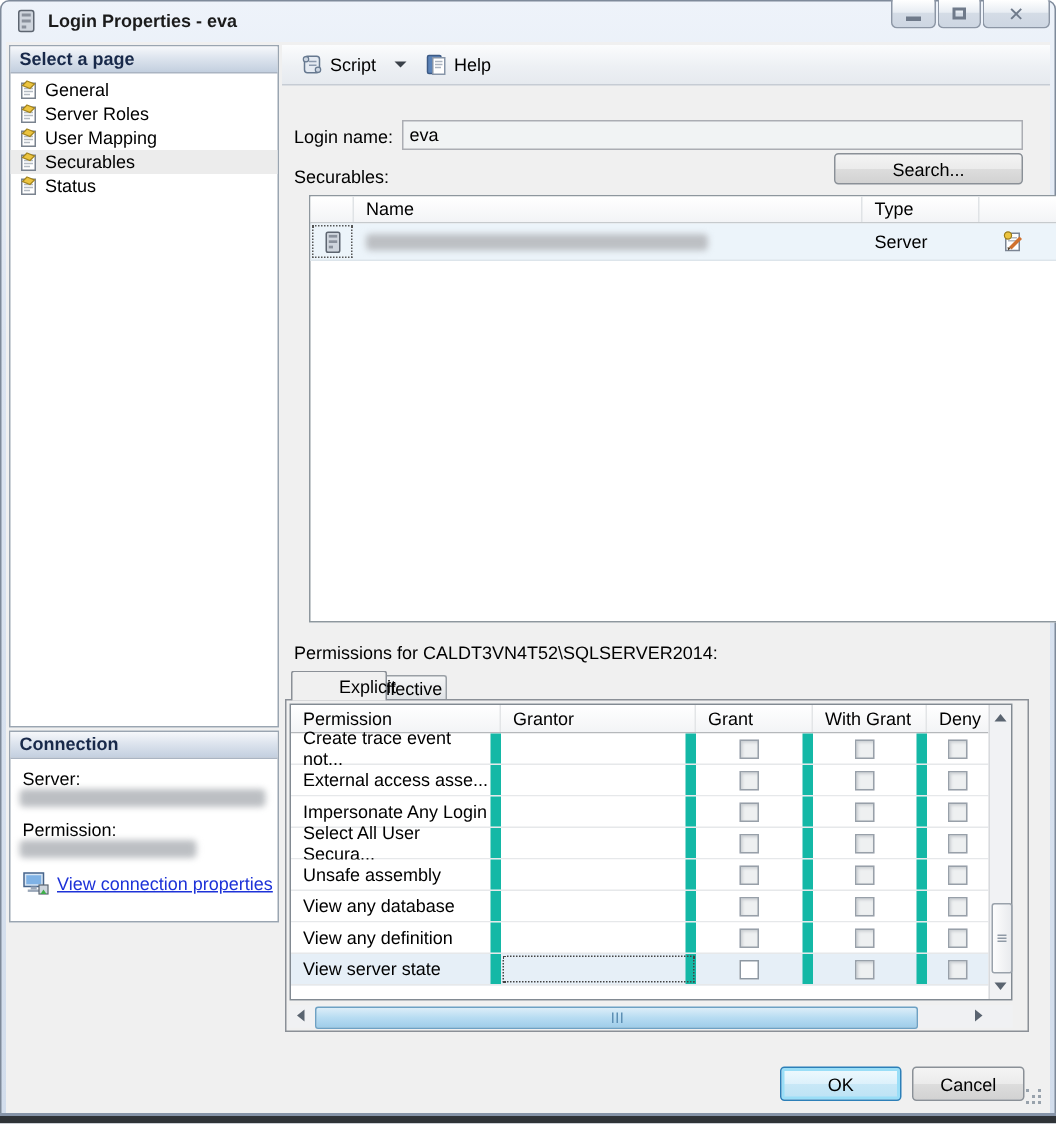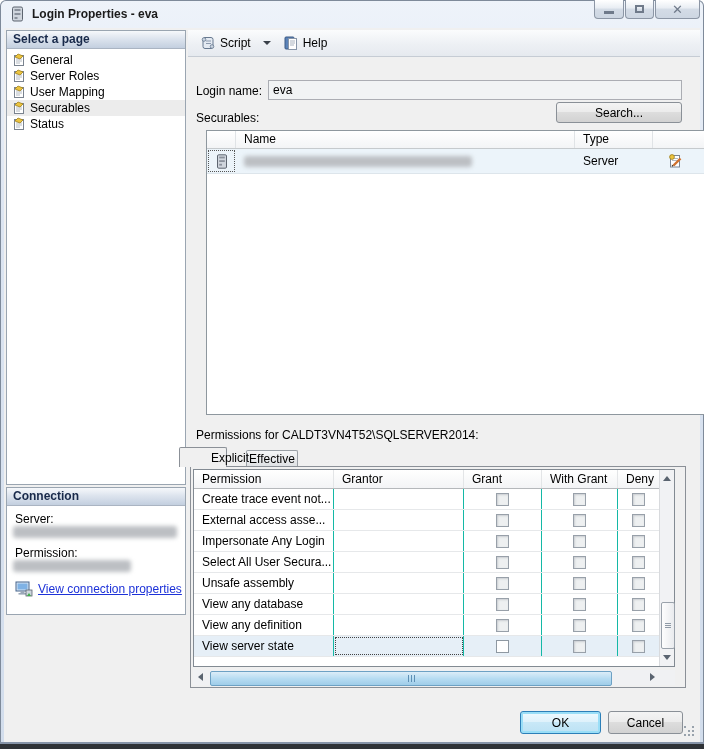--- a/index.html
+++ b/index.html
@@ -68,21 +68,21 @@
   .tab.inactive{background:linear-gradient(#f5f6f7,#dfe2e5);border:1px solid #9aa0a6;border-bottom:none;
                 border-radius:2px 2px 0 0;z-index:1;}
   .tabpanel{position:absolute;left:190px;top:466px;width:496px;height:222px;background:#f0f0f0;
             border:1px solid #8b9097;box-sizing:border-box;z-index:2;}
   .grid{position:absolute;left:193px;top:469px;width:482px;height:198px;background:#fff;
         border:1px solid #828a92;box-sizing:border-box;display:flex;z-index:4;}
   .grid-main{width:465px;display:flex;flex-direction:column;}
   .ghead{display:flex;height:18px;background:linear-gradient(#ffffff,#f3f4f6);border-bottom:1px solid #b5b8bb;}
   .ghead>div{box-sizing:border-box;border-right:1px solid #e3e5e7;padding:2px 0 0 8px;}
   .grow{display:flex;height:20px;border-bottom:1px solid #e6e8ea;background:#fff;}
-  .grow>div{box-sizing:border-box;border-right:1px solid #14b8a6;display:flex;align-items:center;}
+  .grow>div{box-sizing:border-box;border-right:7px solid #14b8a6;display:flex;align-items:center;}
   .grow.selected{background:#e6eff7;}
   .c-perm{width:140px;padding-left:8px;}
   .c-grantor{width:130px;padding-left:8px;}
   .c-grant{width:78px;justify-content:center;}
   .c-wgrant{width:76px;justify-content:center;}
   .c-deny{width:41px;justify-content:center;border-right:none !important;}
   .ghead .c-grant,.ghead .c-wgrant,.ghead .c-deny{justify-content:flex-start;padding-left:8px;}
   .cb{width:13px;height:13px;box-sizing:border-box;border:1px solid #98a0a9;background:#eef0f1;
       box-shadow:inset 1px 1px 2px #c9cdd1;}
   .cb.enabled{background:#ffffff;box-shadow:none;border:1px solid #8e98a2;}
@@ -276,21 +276,21 @@
           <circle cx="5" cy="4" r="2.4" fill="#ecc43f" stroke="#9d7d18" stroke-width="0.8"></circle>
           <line x1="6.5" y1="12.5" x2="13.5" y2="5.5" stroke="#d0712e" stroke-width="2.4"></line>
           <path d="M5.2 14 l1.6 -1.8 l-2.2 -0.4 z" fill="#54402a"></path>
         </svg>
       </div>
     </div>
   </div>
 
   <div class="abs" style="left:196px;top:428px;">Permissions for CALDT3VN4T52\SQLSERVER2014:</div>
 
-  <div class="tab active" style="left:179px;top:447px;width:48px;height:20px;padding-top:3px;padding-left:31px;"><span>Explicit</span></div>
+  <div class="tab active" style="left:194px;top:447px;width:64px;height:20px;padding-top:3px;padding-left:31px;"><span>Explicit</span></div>
   <div class="tab inactive" style="left:246px;top:450px;width:52px;height:16px;padding-top:1px;"><span>Effective</span></div>
   <div class="tabpanel"></div>
 
   <div class="grid">
     <div class="grid-main">
       <div class="ghead">
         <div class="c-perm">Permission</div>
         <div class="c-grantor">Grantor</div>
         <div class="c-grant">Grant</div>
         <div class="c-wgrant">With Grant</div>

